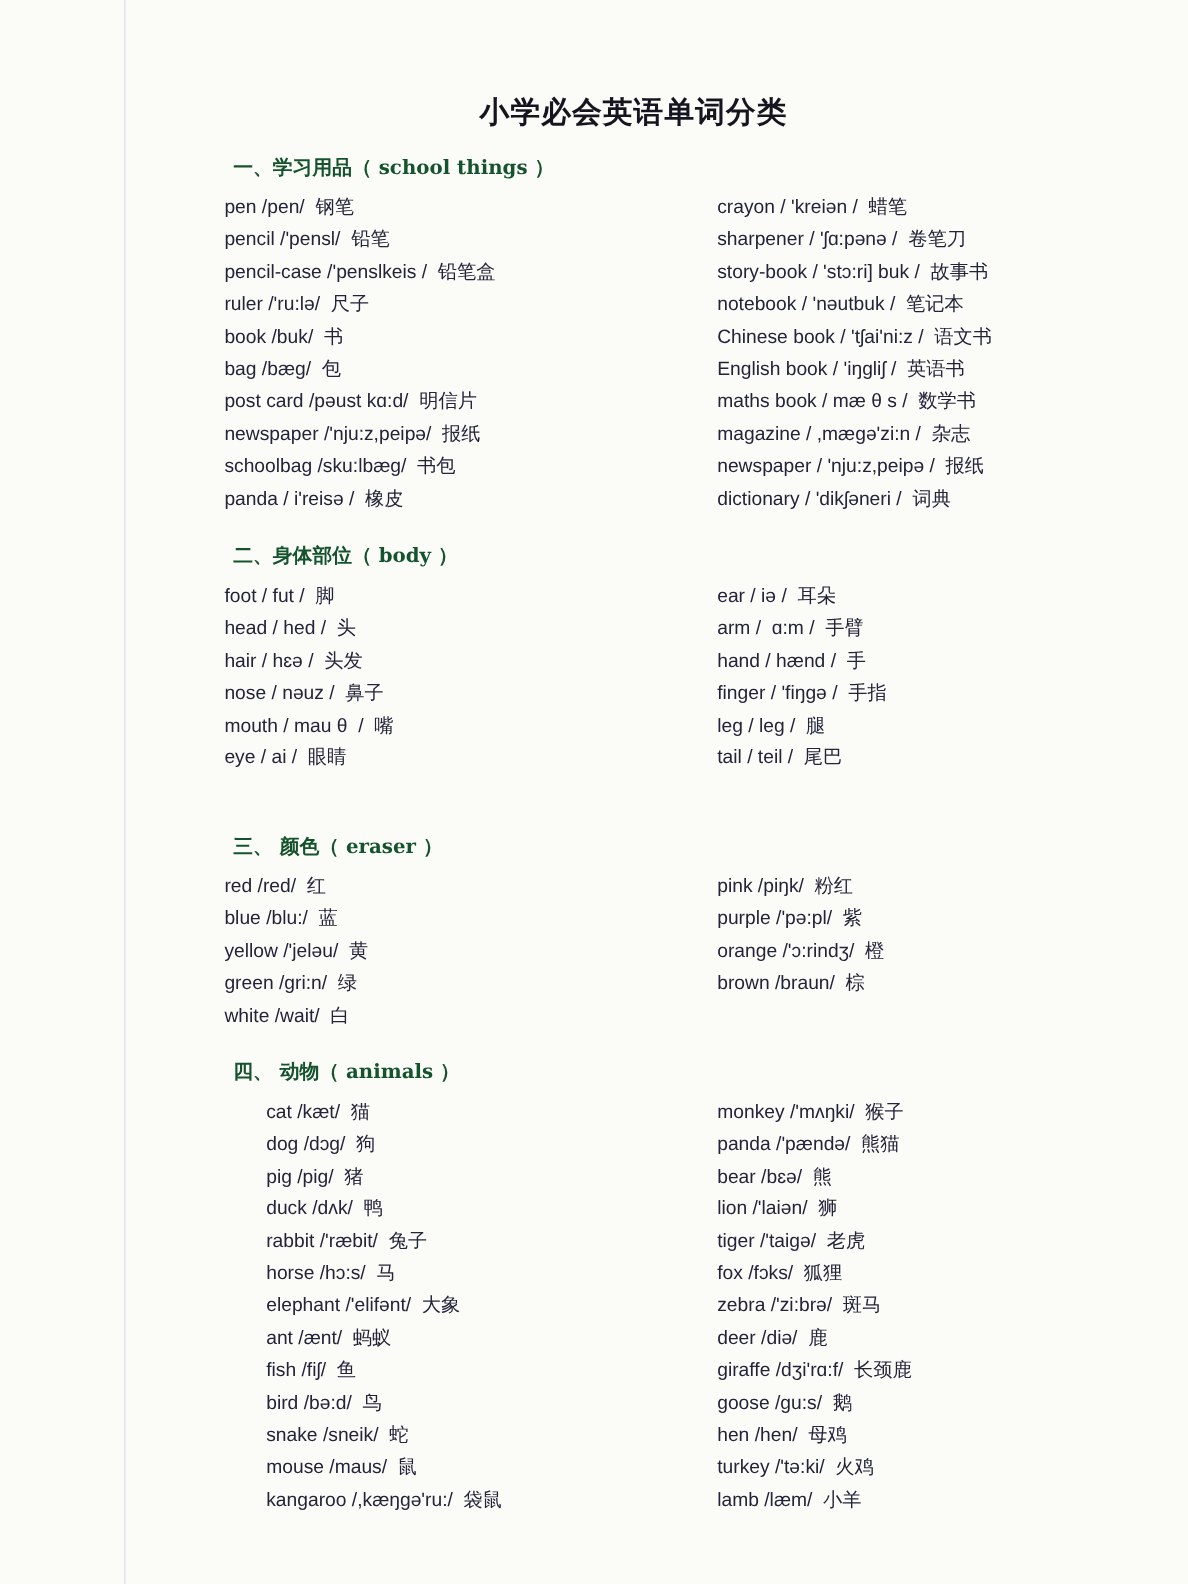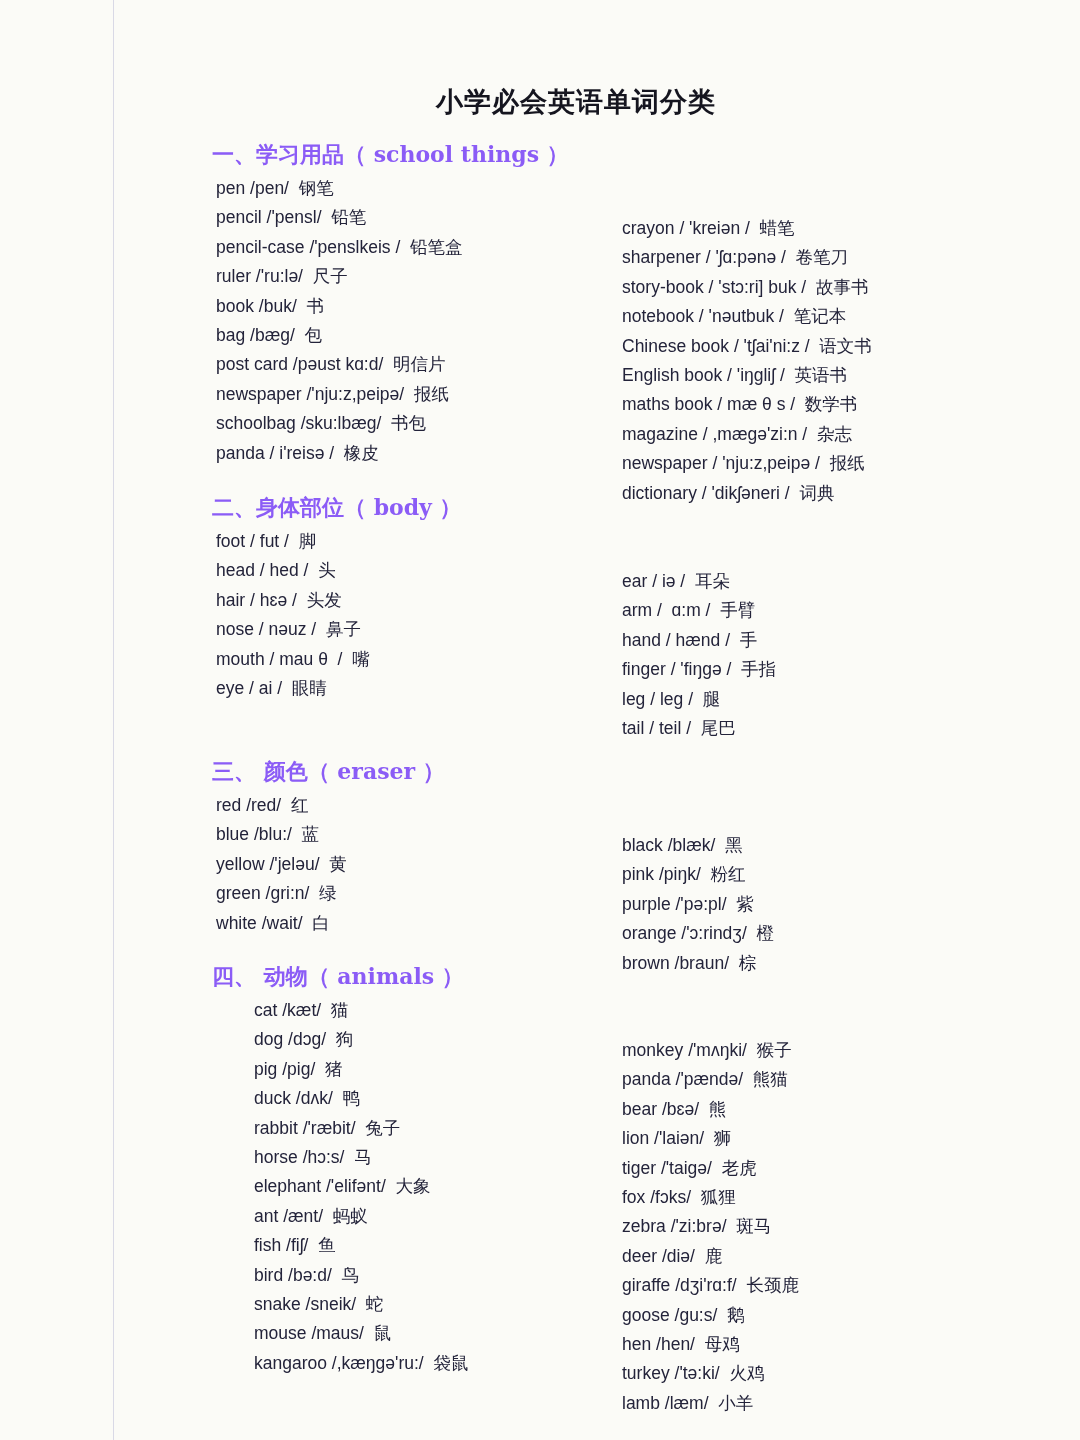--- a/index.html
+++ b/index.html
@@ -52,31 +52,31 @@
     position: absolute;
     left: 0;
     width: 1080px;
   }
 
   .section-heading {
     position: absolute;
     left: 212px;
     font-family: "DejaVu Serif", "Liberation Serif", serif;
     font-weight: bold;
-    font-size: 22px;
-    color: #8b5cf6;
+    font-size: 18px;
+    color: #14532d;
     white-space: pre;
   }
 
   .col {
     position: absolute;
     top: 0;
   }
-  .col-left  { left: 216px; width: 400px; }
-  .col-right { left: 622px; width: 400px; margin-top: 40px; }
+  .col-left  { left: 204px; width: 400px; }
+  .col-right { left: 652px; width: 400px; }
 
   .entry {
     font-size: 17.5px;
     line-height: 29.4px;
     color: #23233a;
     white-space: pre;
     font-family: "Liberation Sans", "DejaVu Sans", sans-serif;
   }
 </style>
 </head>
@@ -139,21 +139,20 @@
   <div class="section" style="top:757px;">
     <div class="section-heading" style="top:0px;">三、 颜色（ eraser ）</div>
     <div class="col col-left" style="top:34px;">
       <div class="entry">red /red/  红</div>
       <div class="entry">blue /blu:/  蓝</div>
       <div class="entry">yellow /'jeləu/  黄</div>
       <div class="entry">green /gri:n/  绿</div>
       <div class="entry">white /wait/  白</div>
     </div>
     <div class="col col-right" style="top:34px;">
-      <div class="entry">black /blæk/  黑</div>
       <div class="entry">pink /piŋk/  粉红</div>
       <div class="entry">purple /'pə:pl/  紫</div>
       <div class="entry">orange /'ɔ:rindʒ/  橙</div>
       <div class="entry">brown /braun/  棕</div>
     </div>
   </div>
 
   <div class="section" style="top:962px;">
     <div class="section-heading" style="top:0px;">四、 动物（ animals ）</div>
     <div class="col col-left" style="top:34px;margin-left:38px;">

